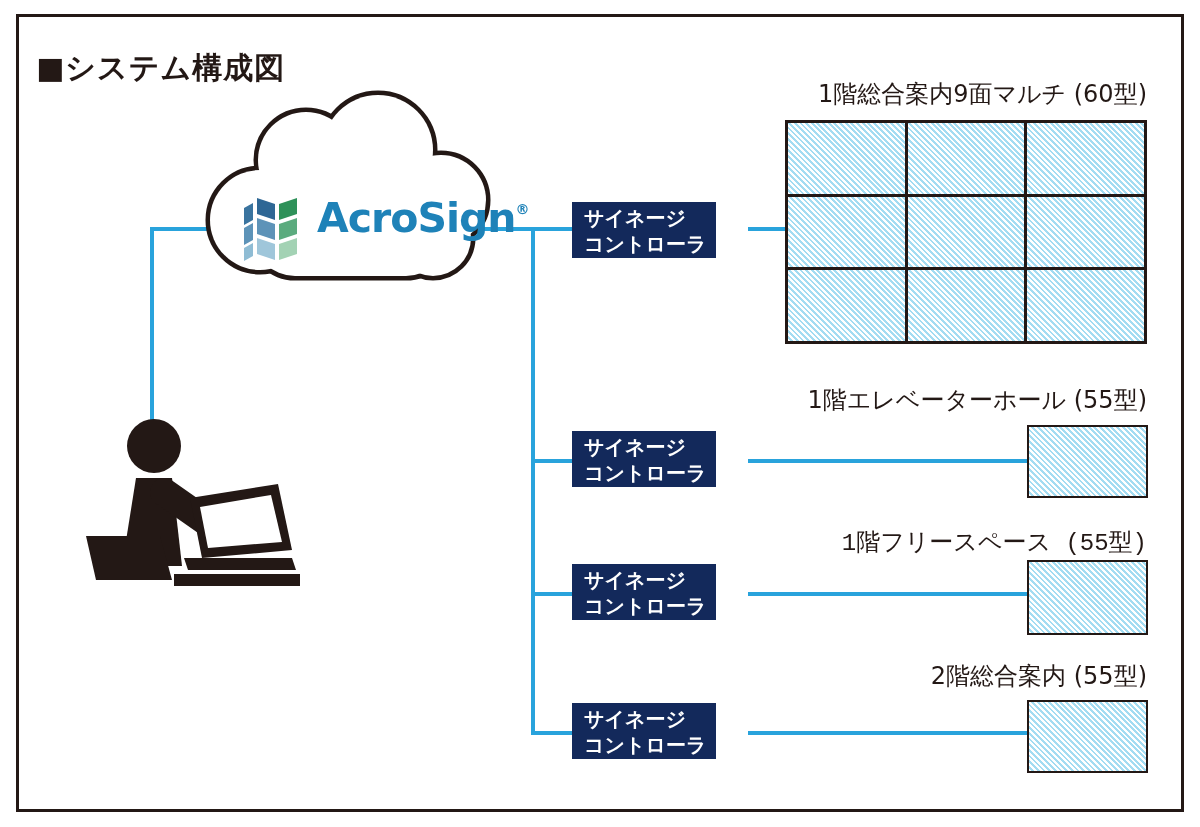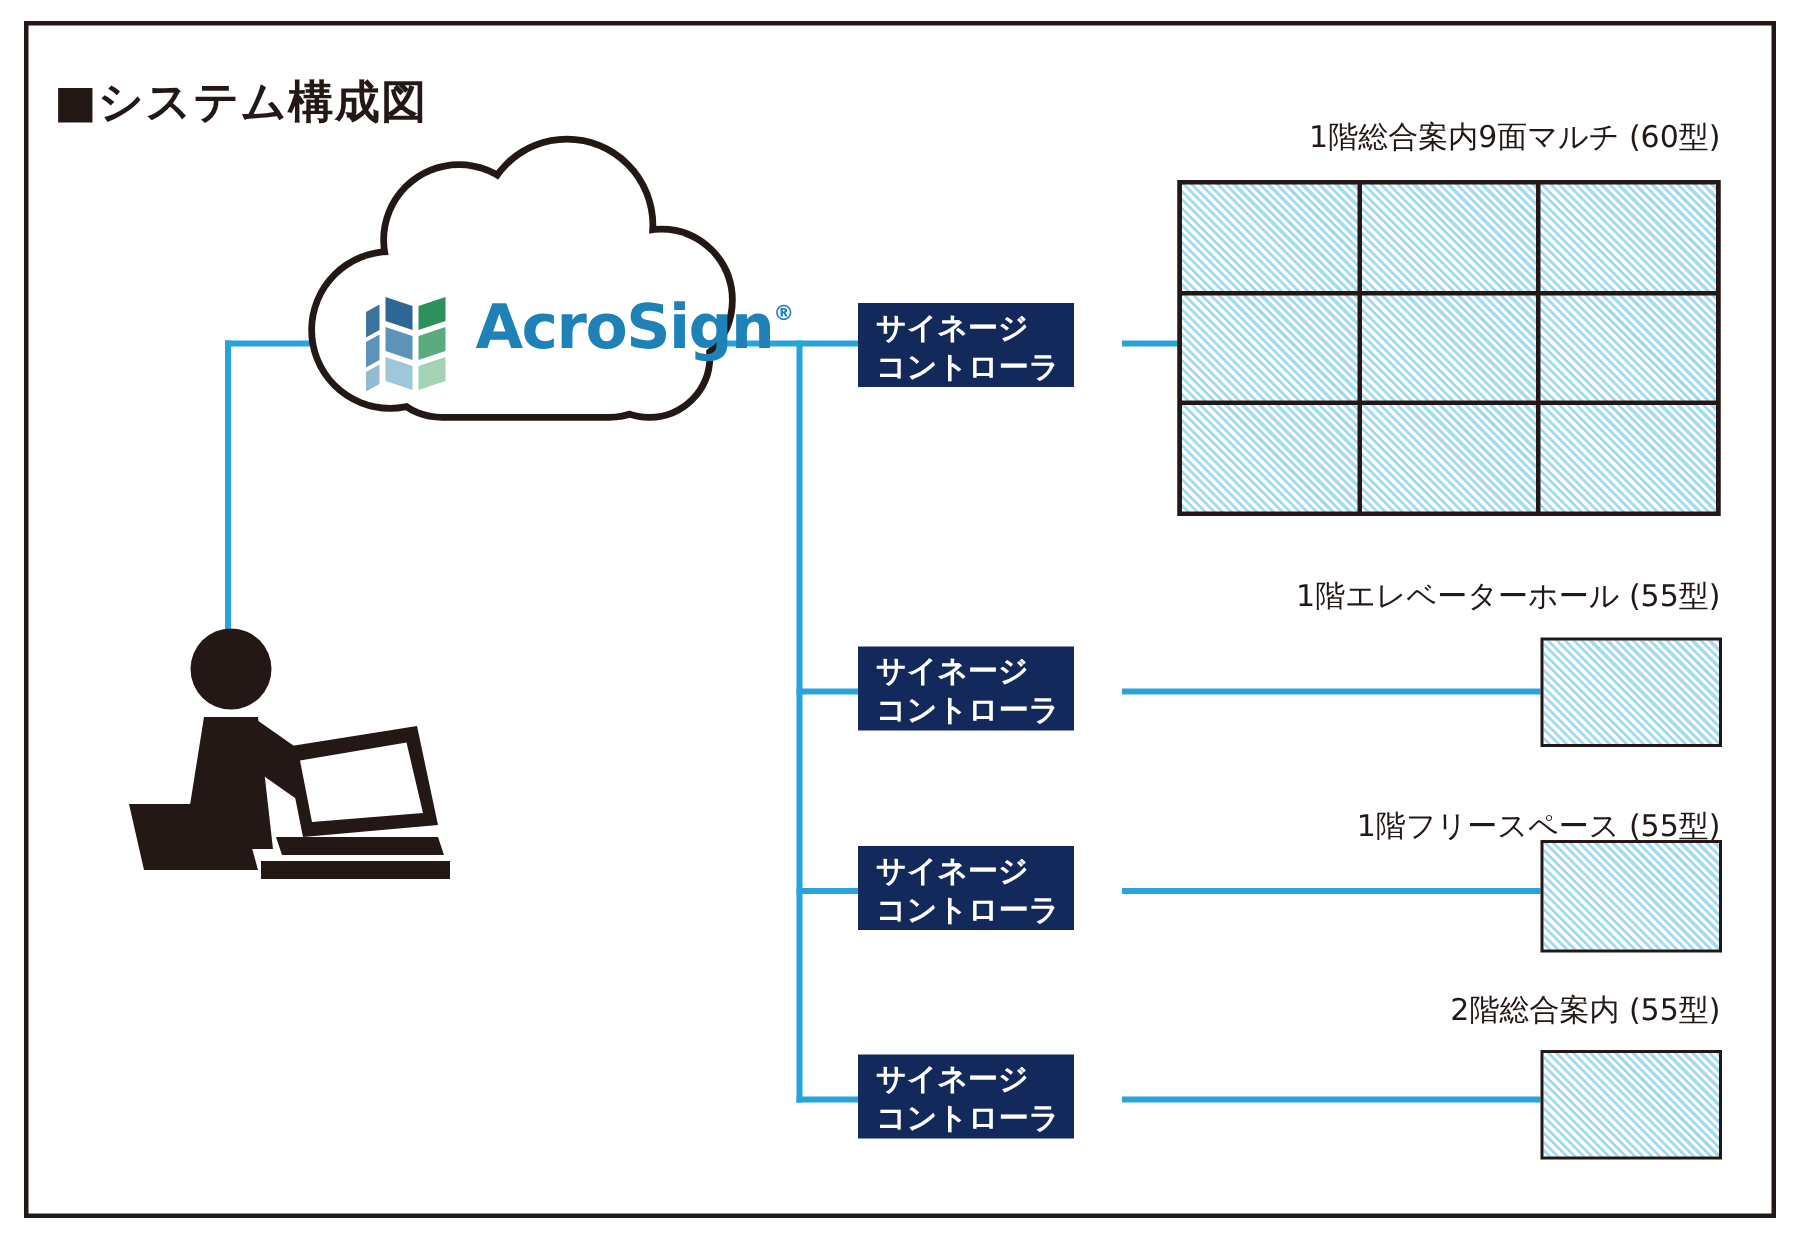--- a/index.html
+++ b/index.html
@@ -17,21 +17,21 @@
   .ctrl { position:absolute; left:572px; width:144px; height:56px; background:#13295b; color:#ffffff;
           font-weight:700; font-size:20px; line-height:26px; padding:3px 0 0 12px; z-index:3; }
 
   
   .hatch { background:repeating-linear-gradient(45deg, #ffffff 0px, #ffffff 2px, #a3dcf2 2px, #a3dcf2 4px); }
   .disp { position:absolute; border:2px solid #231815; z-index:2; }
   .multi { position:absolute; left:785px; top:120px; width:362px; height:224px; border:3px solid #231815;
            background:#231815; display:grid; grid-template-columns:repeat(3,1fr); grid-template-rows:repeat(3,1fr);
            gap:3px; z-index:2; }
   .multi > div { width:100%; height:100%; }
-  .disp-label { position:absolute; right:53px; font-size:20px; font-weight:500; color:#231815; text-align:center; white-space:nowrap; z-index:2; }
+  .disp-label { position:absolute; right:53px; font-size:24px; font-weight:500; color:#231815; text-align:center; white-space:nowrap; z-index:2; }
 
   
   .cloud-svg { position:absolute; left:198px; top:88px; z-index:4; }
   .logo { position:absolute; left:244px; top:194px; height:72px; display:flex; align-items:flex-start; gap:17px; z-index:5; }
   .brand { font-size:41px; font-weight:700; color:#1e82b8; letter-spacing:-1px; }
   .brand sup { font-size:14px; vertical-align:top; line-height:30px; }
   .cloud-caption { position:absolute; left:198px; top:283px; width:300px; text-align:center;
                    font-size:23px; font-weight:700; color:#231815; z-index:5; }
 
   .person-svg { position:absolute; left:78px; top:418px; z-index:4; }
@@ -132,19 +132,19 @@
     <div class="hatch"></div>
     <div class="hatch"></div>
     <div class="hatch"></div>
     <div class="hatch"></div>
     <div class="hatch"></div>
   </div>
 
   <div class="disp-label" style="top:384px;">1階エレベーターホール (55型)</div>
   <div class="disp hatch" style="left:1027px; top:425px; width:121px; height:73px;"></div>
 
-  <div class="disp-label" style="top:537px;">1階フリースペース (55型)</div>
+  <div class="disp-label" style="top:526px;font-family:Liberation Mono, monospace;">1階フリースペース (55型)</div>
   <div class="disp hatch" style="left:1027px; top:560px; width:121px; height:75px;"></div>
 
   <div class="disp-label" style="top:660px;">2階総合案内 (55型)</div>
   <div class="disp hatch" style="left:1027px; top:700px; width:121px; height:73px;"></div>
 
 </div>
 
 </body></html>

